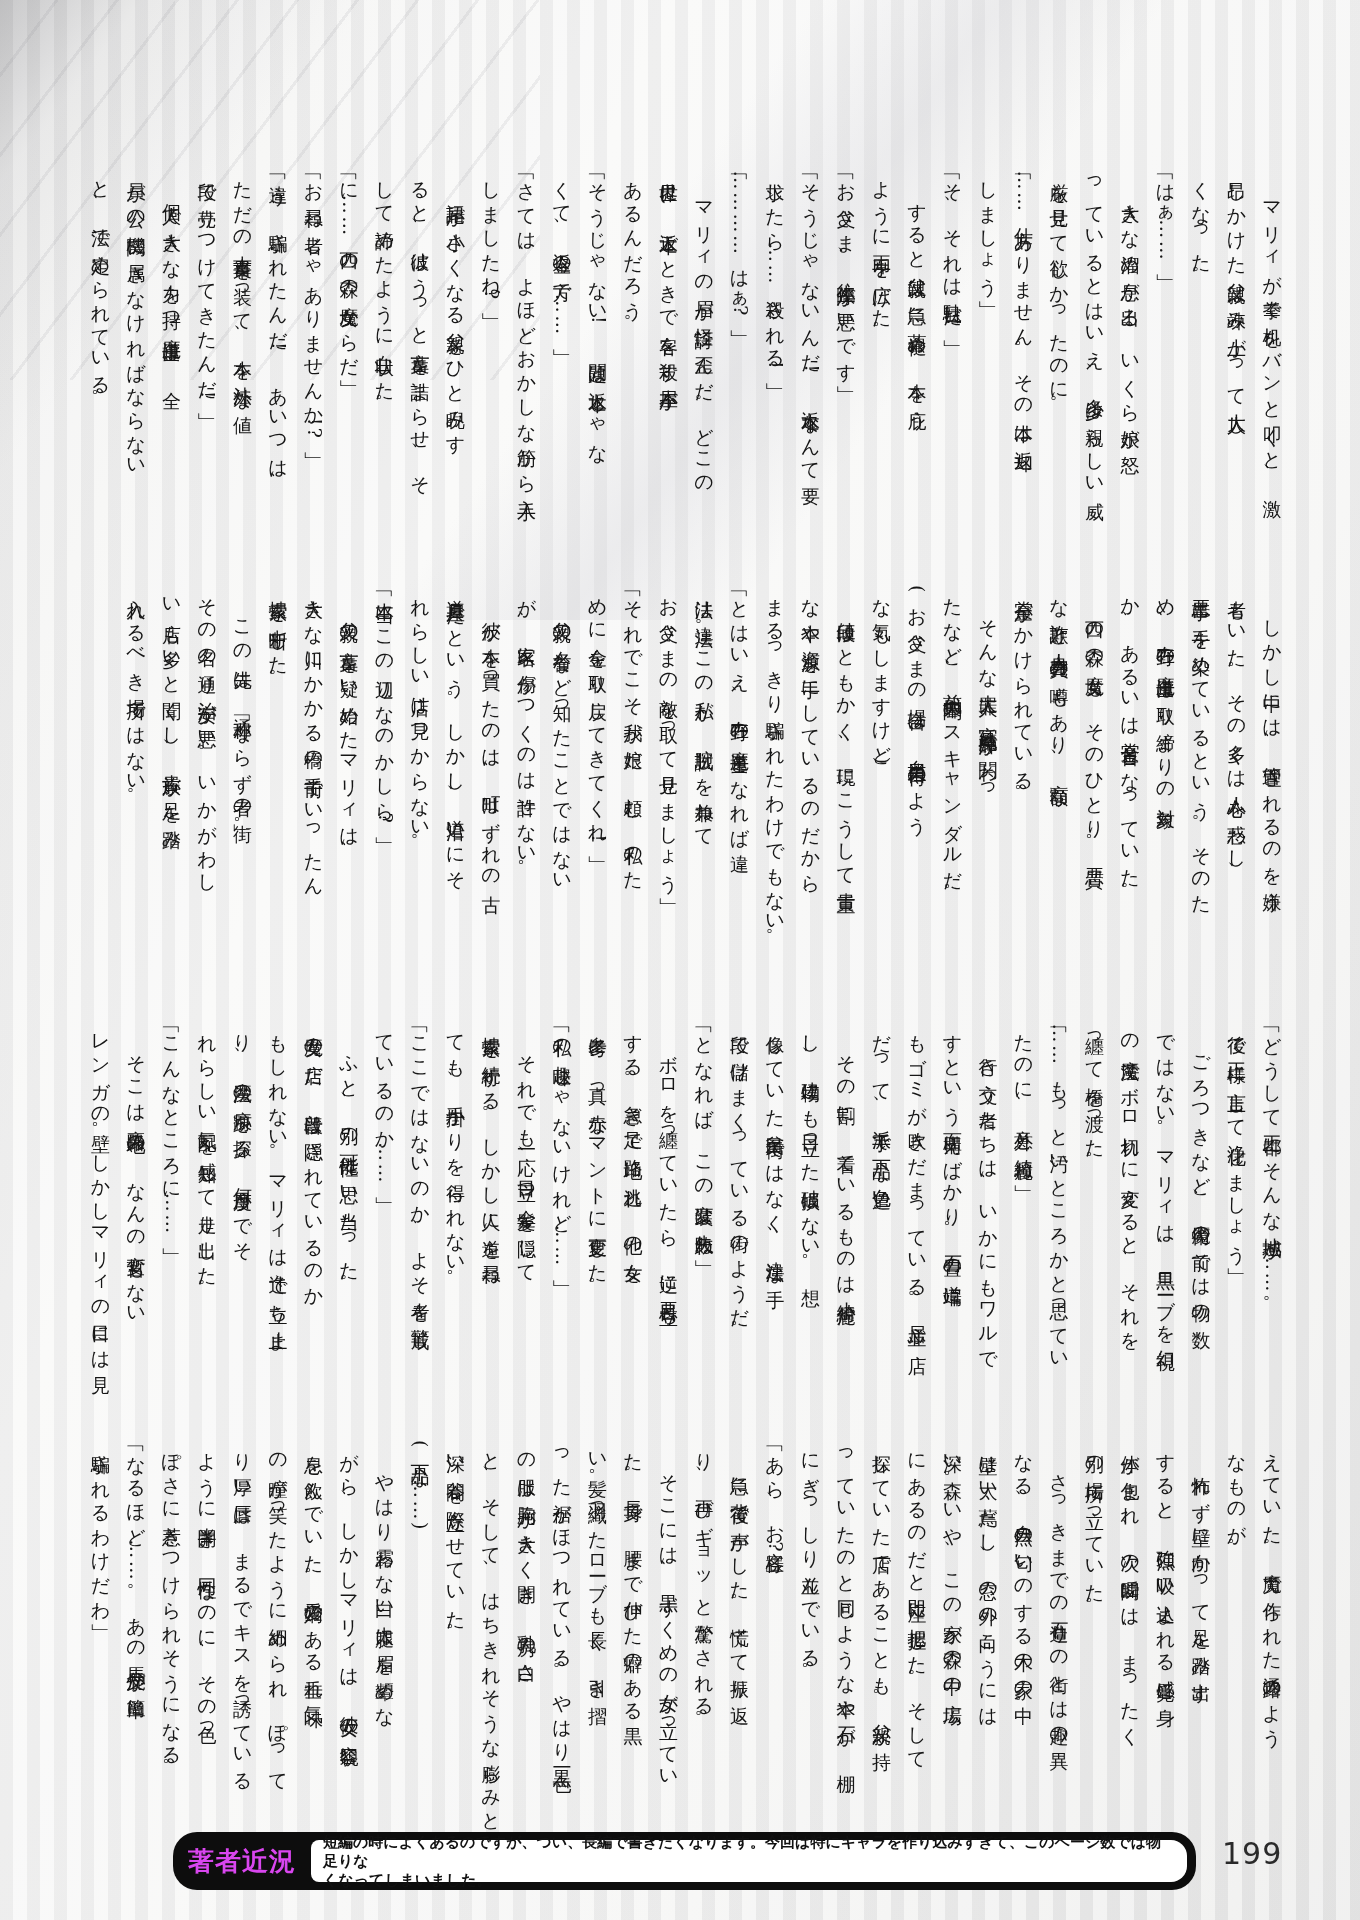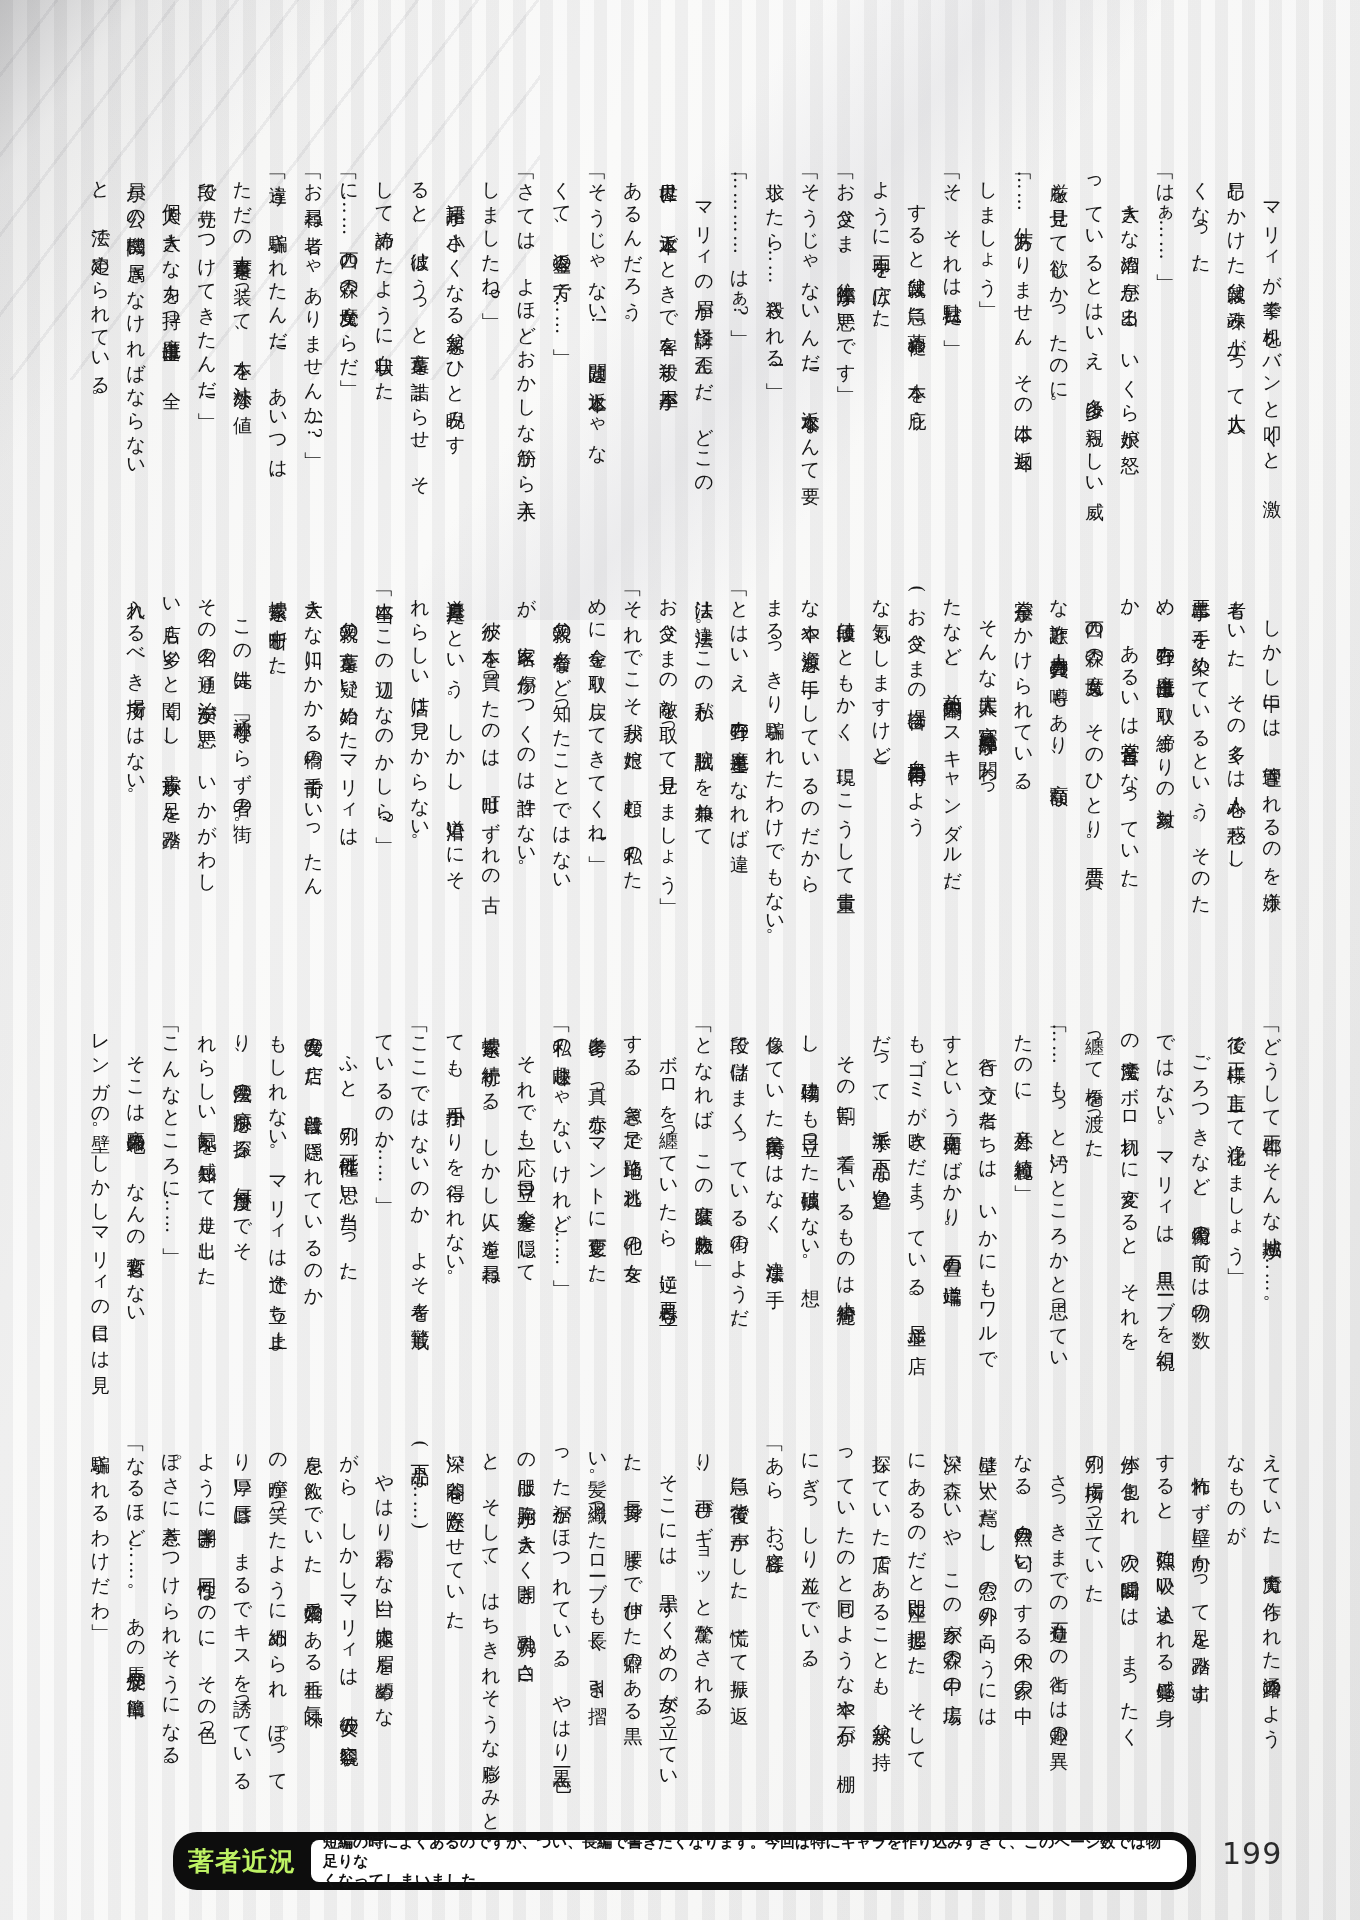--- a/index.html
+++ b/index.html
@@ -32,21 +32,21 @@
   .band2 { top:585px; }
   .band3 { top:1021px; }
   .band4 { top:1440px; }
   .footer-box {
     position:absolute; left:173px; top:1832px; width:1023px; height:58px;
     background:#0d0d0d; border-radius:24px;
   }
   .badge {
     position:absolute; left:0; top:0; width:138px; height:100%;
     display:flex; align-items:center; justify-content:center;
-    color:#bef264; font-family:"DejaVu Sans", sans-serif; font-weight:bold;
+    color:#d946ef; font-family:"DejaVu Sans", sans-serif; font-weight:bold;
     font-size:26px; letter-spacing:1px;
   }
   .note-panel {
     position:absolute; left:138px; top:8px; right:9px; bottom:8px;
     background:#ffffff; border-radius:8px 16px 16px 8px;
     box-sizing:border-box; padding:2px 12px;
     display:flex; align-items:center;
   }
   .note {
     font-family:"DejaVu Sans", sans-serif; font-weight:bold;

